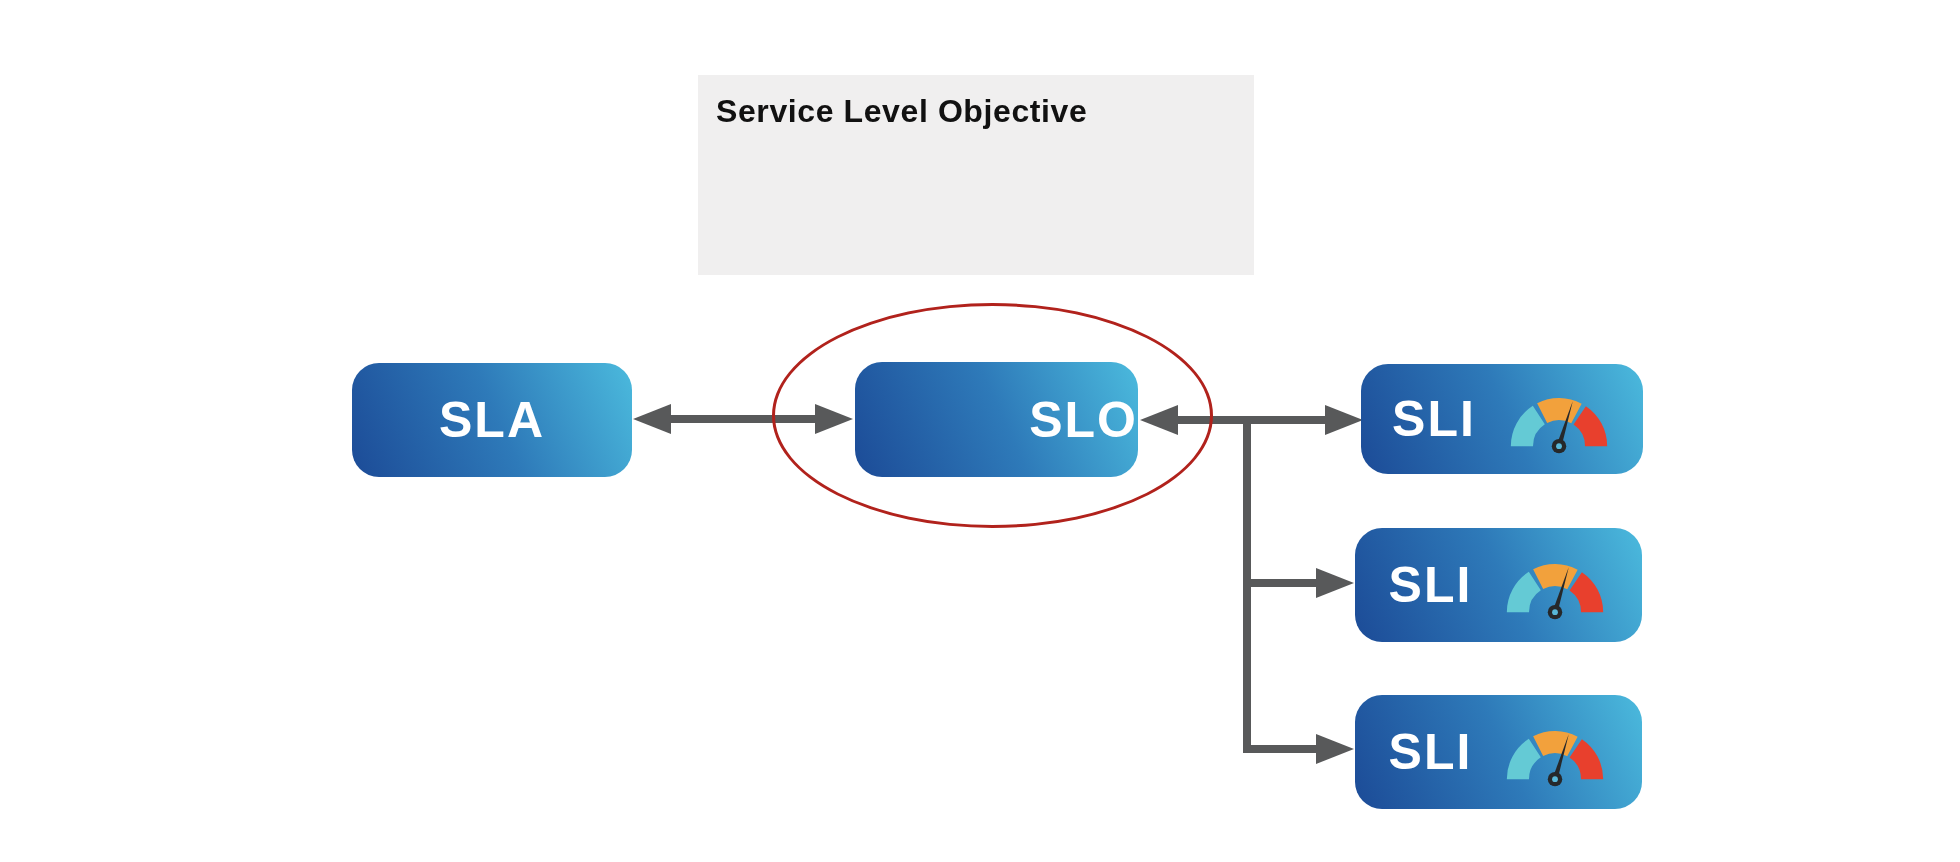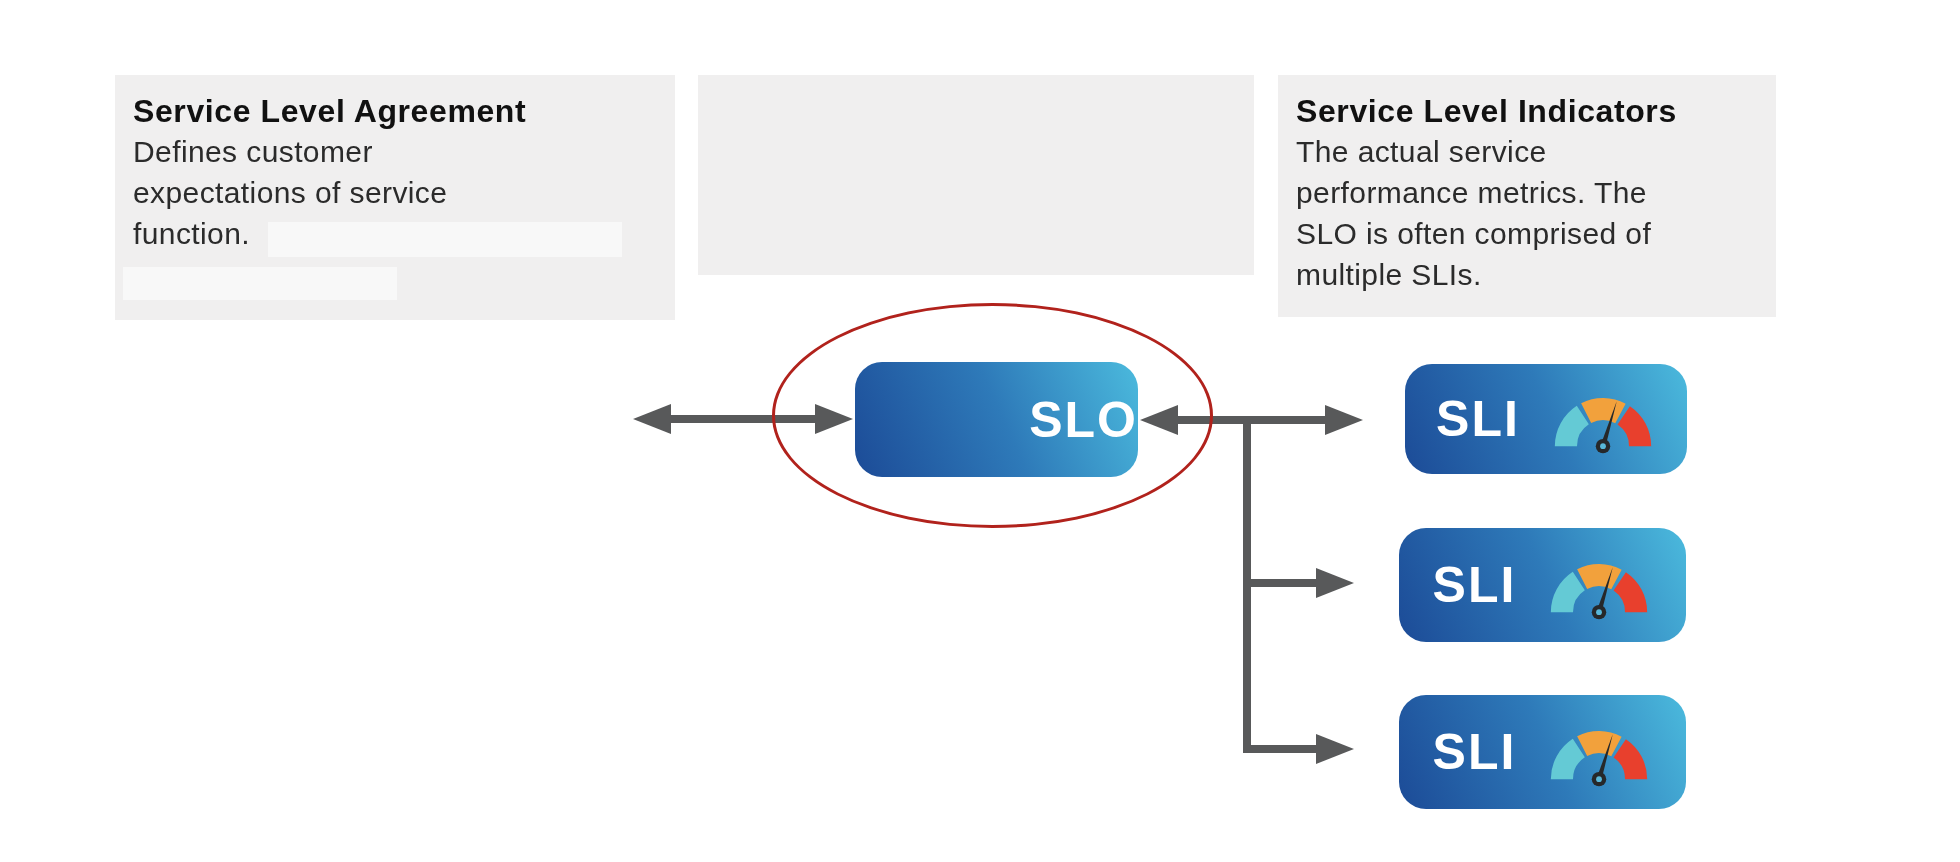--- a/index.html
+++ b/index.html
@@ -82,74 +82,63 @@
     color: #ffffff;
     font-size: 50px;
     font-weight: 700;
     letter-spacing: 2px;
   }
   #node-sla  { left: 352px;  top: 363px; width: 280px; height: 114px; }
   #node-slo  { left: 855px;  top: 362px; width: 283px; height: 115px; justify-content: flex-end; }
   #node-sli1 { left: 1361px; top: 364px; width: 282px; height: 110px; }
   #node-sli2 { left: 1355px; top: 528px; width: 287px; height: 114px; }
   #node-sli3 { left: 1355px; top: 695px; width: 287px; height: 114px; }
-  .node.sli { gap: 30px; margin-left: 44px; }
+  .node.sli { gap: 30px; }
   .gauge { width: 106px; height: 66px; margin-top: 8px; }
 
   
   .highlight-ellipse {
     position: absolute;
     left: 772px; top: 303px; width: 441px; height: 225px;
     border: 3px solid #b1221c;
     border-radius: 50%;
     z-index: 3;
     pointer-events: none;
   }
 </style>
 </head>
 <body>
 
 <div class="canvas">
 
-  <div class="card card1">
-    <div class="card-title">Service Level Agreement</div>
-    <div class="card-body">Defines customer
-expectations of service
-function.</div>
-    <div class="redact r1"></div>
-    <div class="redact r2"></div>
+
+  <div class="card card2">
+    <div class="card-title">Service Level Objective</div>
   </div>
 
-  <div class="card card2">
-  </div>
-
-  <div class="card card3">
-    <div class="card-title">Service Level Indicators</div>
-    <div class="card-body">The actual service
-performance metrics. The
-SLO is often comprised of
-multiple SLIs.</div>
-  </div>
 
   <div class="shaft-h" id="shaft-sla-slo"></div>
   <div class="head head-left" id="head-sla"></div>
   <div class="head head-right" id="head-slo-left"></div>
 
   <div class="shaft-h" id="shaft-slo-sli"></div>
   <div class="head head-left" id="head-slo-right"></div>
   <div class="head head-right" id="head-sli1"></div>
 
   <div class="shaft-v" id="shaft-vertical"></div>
 
   <div class="shaft-h" id="shaft-branch2"></div>
   <div class="head head-right" id="head-sli2"></div>
 
   <div class="shaft-h" id="shaft-branch3"></div>
   <div class="head head-right" id="head-sli3"></div>
 
+  <div class="node" id="node-sla">
+    <span class="node-label">SLA</span>
+  </div>
 
   <div class="node" id="node-slo">
     <span class="node-label">SLO</span>
   </div>
 
   <div class="node sli" id="node-sli1">
     <span class="node-label">SLI</span>
     <svg class="gauge" viewBox="0 0 110 68" xmlns="http://www.w3.org/2000/svg">
       <path d="M5,58 A50,50 0 0 1 27.8,16.1 L40.3,35.4 A27,27 0 0 0 28,58 Z" fill="#64cad5"></path>
       <path d="M32.3,13.4 A50,50 0 0 1 78.5,13.9 L67.7,34.2 A27,27 0 0 0 42.7,33.9 Z" fill="#f2a13c"></path>

